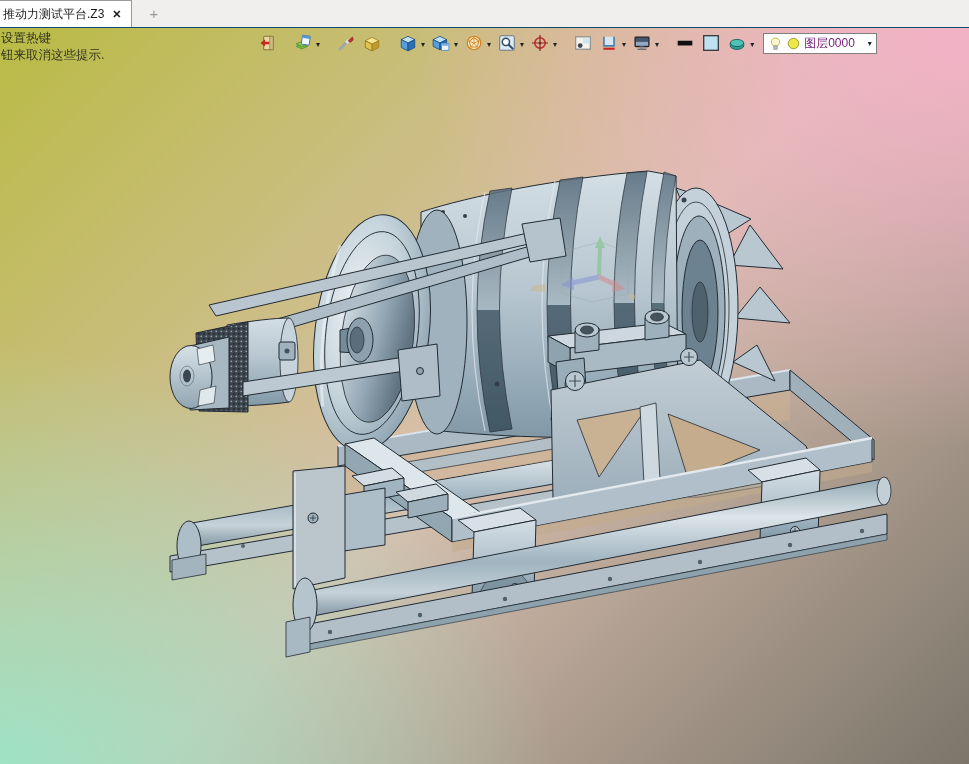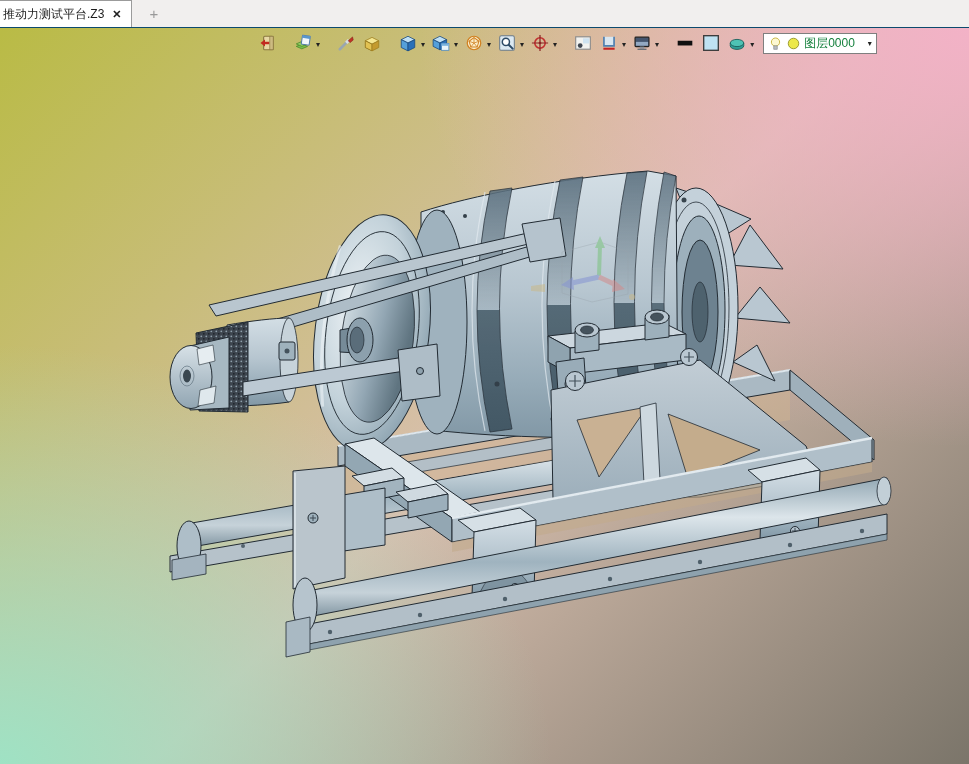--- a/index.html
+++ b/index.html
@@ -24,37 +24,41 @@
   .scene{position:absolute;left:0;top:0;width:969px;height:736px;display:block;}
   
   .hint{position:absolute;left:1px;top:2px;font-size:12.5px;line-height:17px;color:#33331f;z-index:5;}
   
   .toolbar{position:absolute;left:256px;top:3px;height:24px;display:flex;align-items:center;gap:4px;z-index:6;}
   .tbtn{width:22px;height:22px;display:flex;align-items:center;justify-content:center;border-radius:2px;}
   .tbtn svg{width:18px;height:18px;display:block;}
   .caret{font-size:8px;color:#222;margin:2px 1px 0 -2px;}
   .tgap{width:6px;}
   .combo{height:21px;background:#fff;border:1px solid #7f7f7f;display:flex;align-items:center;gap:3px;padding:0 4px;margin-left:4px;}
-  .combo .lbl{font-size:12px;color:#15803d;padding-right:10px;text-align:right;}
+  .combo .lbl{font-size:12px;color:#701a75;padding-right:10px;text-align:right;}
   .combo .caret{margin:0;}
   .combo svg{width:15px;height:15px;display:block;}
 </style>
 </head>
 <body>
 
 <div class="tabbar">
   <div class="tab">
     <span>推动力测试平台.Z3</span>
     <span class="close">✕</span>
   </div>
   <div class="newtab">+</div>
 </div>
 
 <div class="viewport">
 
+  <div class="hint">
+    <div>设置热键</div>
+    <div>钮来取消这些提示.</div>
+  </div>
 
   <div class="toolbar">
     <div class="tbtn">
         <svg viewBox="0 0 16 16">
       <rect x="5" y="2" width="8.5" height="12" rx="1" fill="#e7d8a4" stroke="#8a7840"></rect>
       <rect x="10.5" y="2" width="3" height="12" fill="#cdbb82" stroke="#8a7840" stroke-width="0.6"></rect>
       <path d="M10,8 L4.6,8" stroke="#c22a20" stroke-width="2.2"></path>
       <path d="M6.2,4.8 L2.2,8 L6.2,11.2 Z" fill="#c22a20"></path>
         </svg>
       </div>

